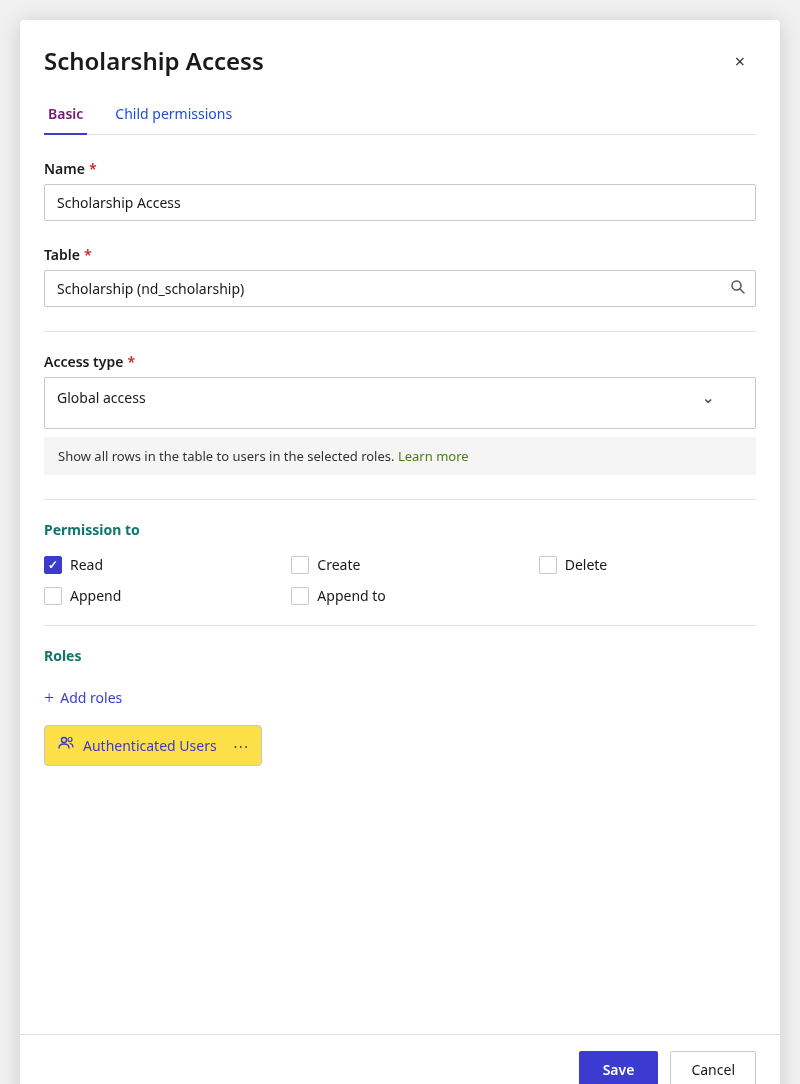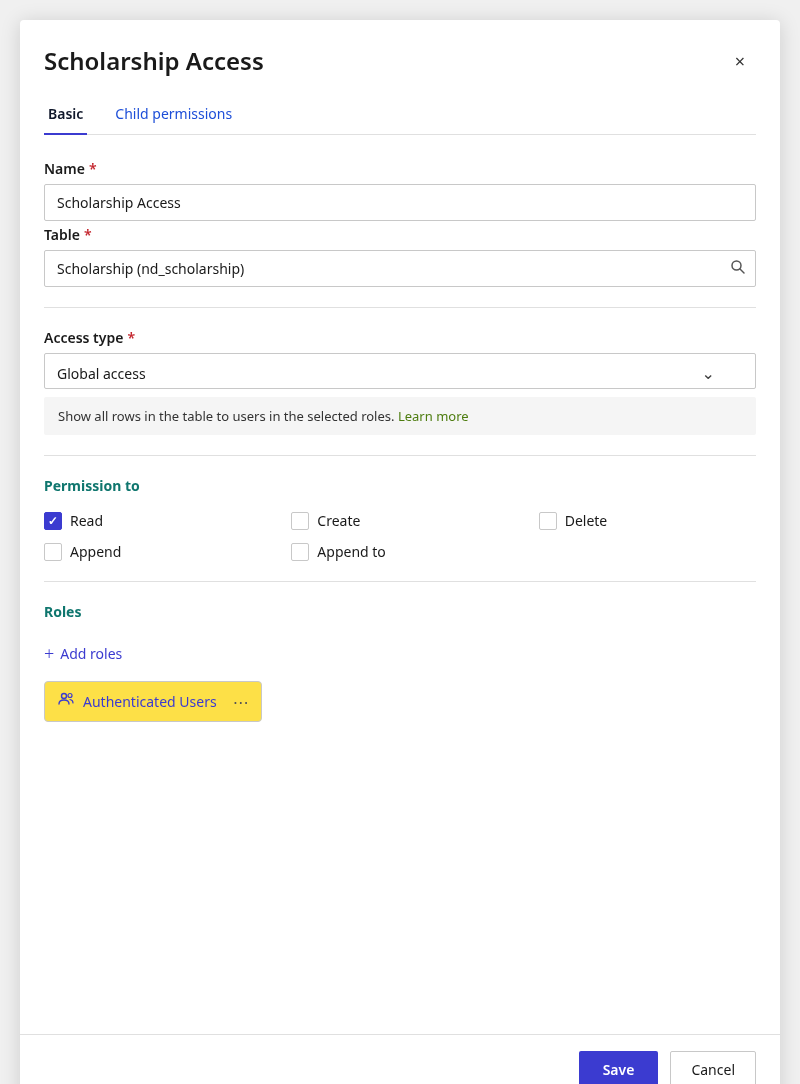--- a/index.html
+++ b/index.html
@@ -80,28 +80,28 @@
       border-bottom: 2px solid transparent;
       background: none;
       border-top: none;
       border-left: none;
       border-right: none;
       position: relative;
       bottom: -1px;
     }
 
     .tab.active {
-      color: #0f172a;
+      color: #701a75;
       border-bottom: 2px solid #3b3bd0;
       font-weight: 600;
     }
 
     
     .field-group {
-      margin-bottom: 4px;
+      margin-bottom: 24px;
     }
 
     .field-label {
       font-size: 14px;
       font-weight: 600;
       color: #1a1a1a;
       margin-bottom: 6px;
       display: flex;
       align-items: center;
       gap: 4px;
@@ -142,21 +142,21 @@
       font-size: 16px;
       padding: 0;
     }
 
     .select-wrapper {
       position: relative;
     }
 
     .select-display {
       width: 100%;
-      padding: 8px 40px 4px 12px;
+      padding: 8px 40px 20px 12px;
       border: 1px solid #c8c8c8;
       border-radius: 2px;
       font-size: 14px;
       color: #1a1a1a;
       background: #ffffff;
       cursor: pointer;
       text-align: left;
       display: flex;
       align-items: center;
       justify-content: space-between;

